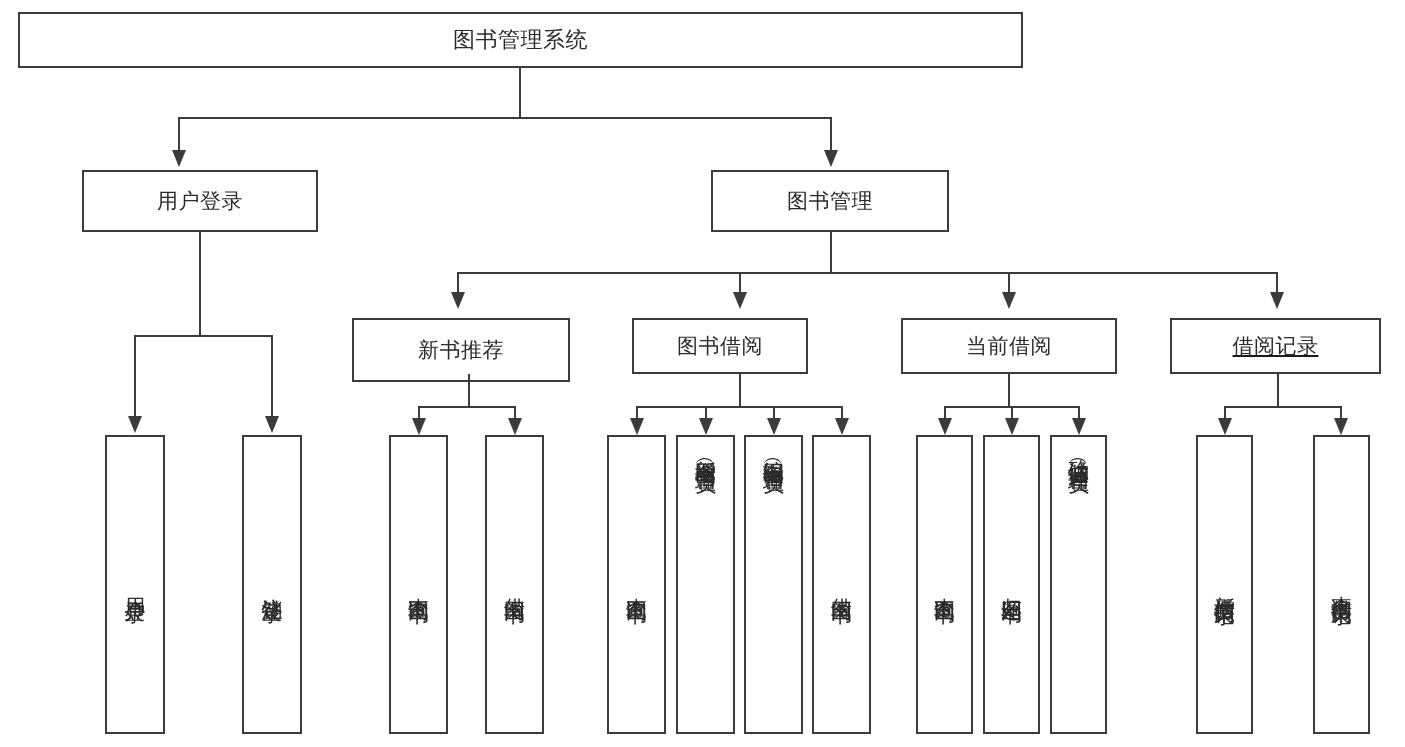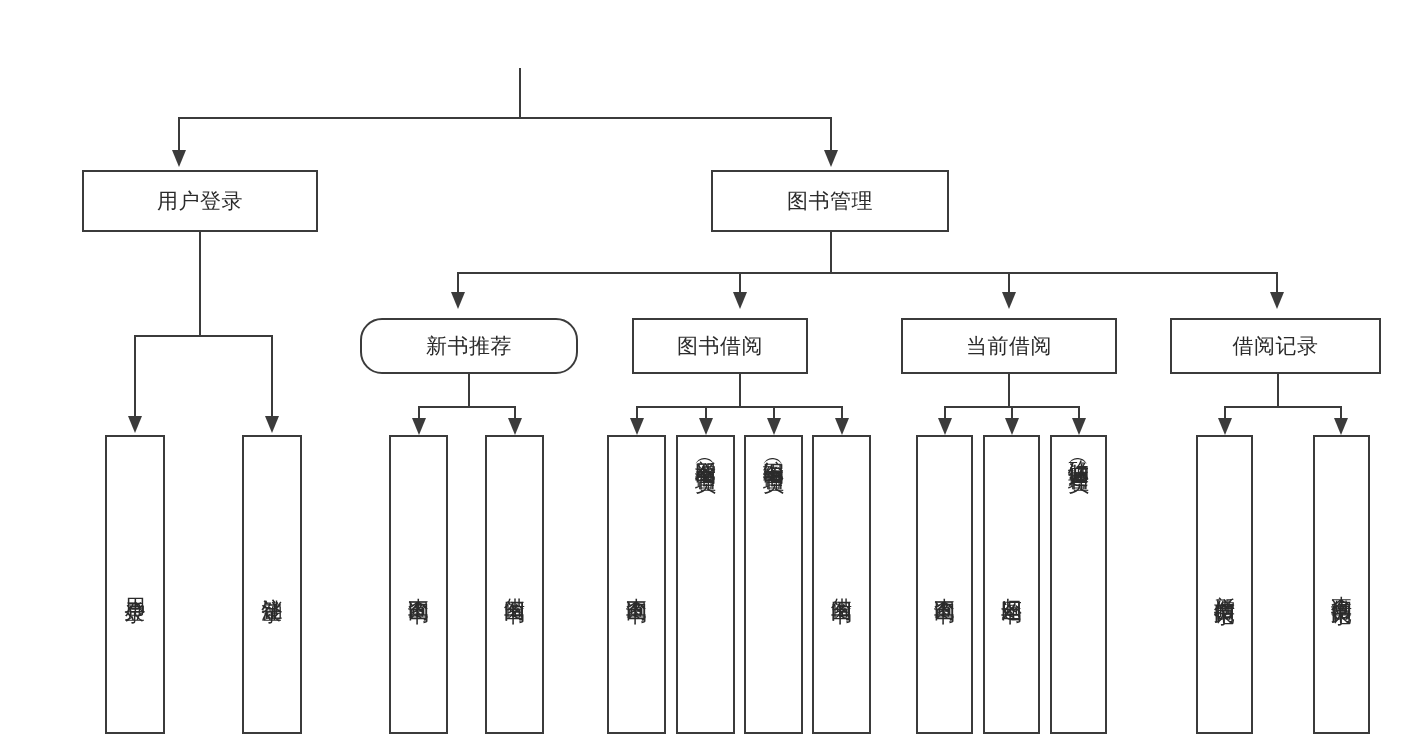--- a/index.html
+++ b/index.html
@@ -86,20 +86,23 @@
     letter-spacing: 0.6px;
     white-space: nowrap;
     font-family: "DejaVu Sans", "Liberation Sans", sans-serif;
   }
 </style>
 </head>
 <body>
 
 <div id="canvas">
 
+  <div class="node horiz root" style="left:18px; top:12px; width:1005px; height:56px;">
+    <span class="label">图书管理系统</span>
+  </div>
 
   <div class="vline" style="left:519px; top:68px; height:49px;"></div>
   <div class="hline" style="left:178px; top:117px; width:654px;"></div>
   <div class="vline" style="left:178px; top:117px; height:36px;"></div>
   <div class="arrow" style="left:172px; top:150px;"></div>
   <div class="vline" style="left:830px; top:117px; height:36px;"></div>
   <div class="arrow" style="left:824px; top:150px;"></div>
 
   <div class="node horiz" style="left:82px; top:170px; width:236px; height:62px;">
     <span class="label">用户登录</span>
@@ -119,30 +122,30 @@
   <div class="hline" style="left:457px; top:272px; width:819px;"></div>
   <div class="vline" style="left:457px; top:272px; height:22px;"></div>
   <div class="arrow" style="left:451px; top:292px;"></div>
   <div class="vline" style="left:739px; top:272px; height:22px;"></div>
   <div class="arrow" style="left:733px; top:292px;"></div>
   <div class="vline" style="left:1008px; top:272px; height:22px;"></div>
   <div class="arrow" style="left:1002px; top:292px;"></div>
   <div class="vline" style="left:1276px; top:272px; height:22px;"></div>
   <div class="arrow" style="left:1270px; top:292px;"></div>
 
-  <div class="node horiz" style="left:360px; top:318px; width:218px; height:56px;border-radius:22px;">
+  <div class="node horiz" style="left:352px; top:318px; width:218px; height:64px;">
     <span class="label">新书推荐</span>
   </div>
   <div class="node horiz" style="left:632px; top:318px; width:176px; height:56px;">
     <span class="label">图书借阅</span>
   </div>
   <div class="node horiz" style="left:901px; top:318px; width:216px; height:56px;">
     <span class="label">当前借阅</span>
   </div>
-  <div class="node horiz" style="left:1170px; top:318px; width:211px; height:56px;">
+  <div class="node horiz" style="left:1170px; top:318px; width:211px; height:56px;text-decoration:underline;">
     <span class="label">借阅记录</span>
   </div>
 
   <div class="vline" style="left:468px; top:374px; height:32px;"></div>
   <div class="hline" style="left:418px; top:406px; width:98px;"></div>
   <div class="vline" style="left:418px; top:406px; height:14px;"></div>
   <div class="arrow" style="left:412px; top:418px;"></div>
   <div class="vline" style="left:514px; top:406px; height:14px;"></div>
   <div class="arrow" style="left:508px; top:418px;"></div>
 

